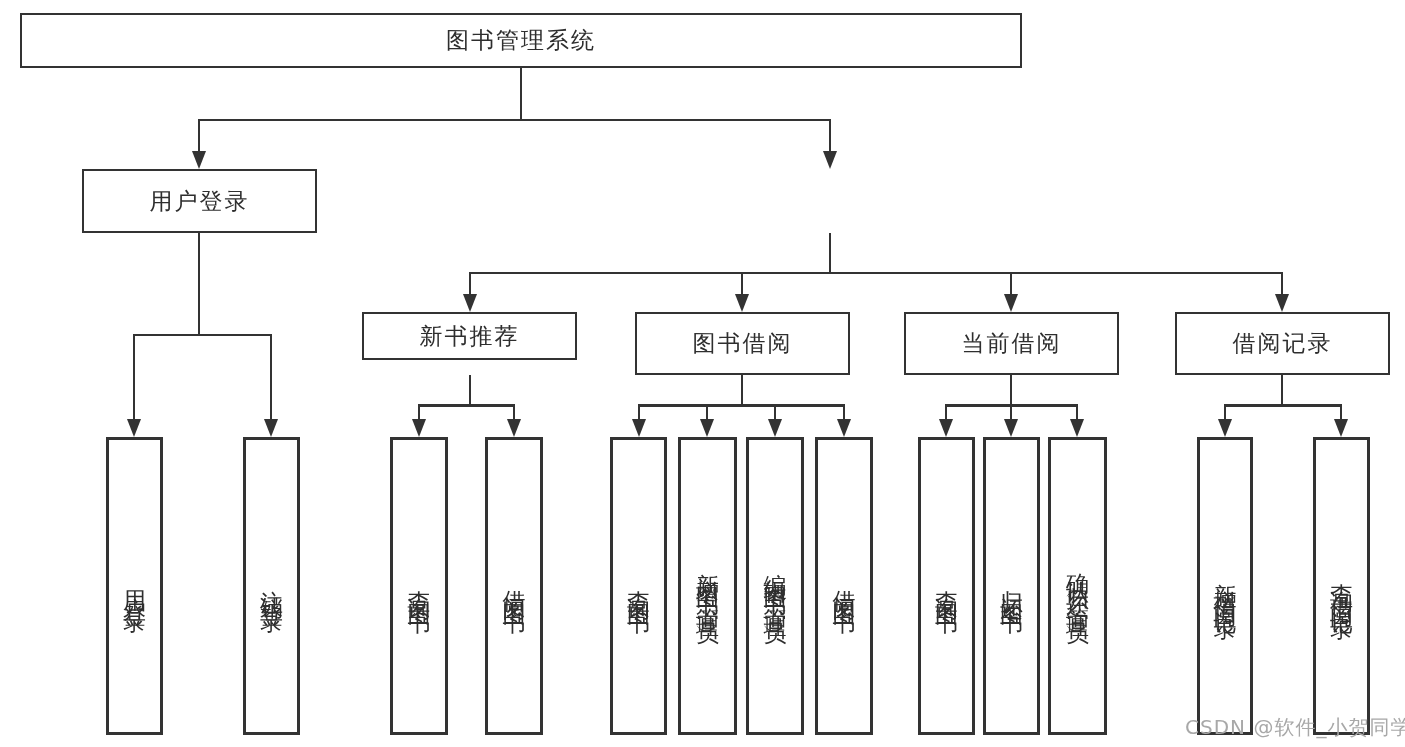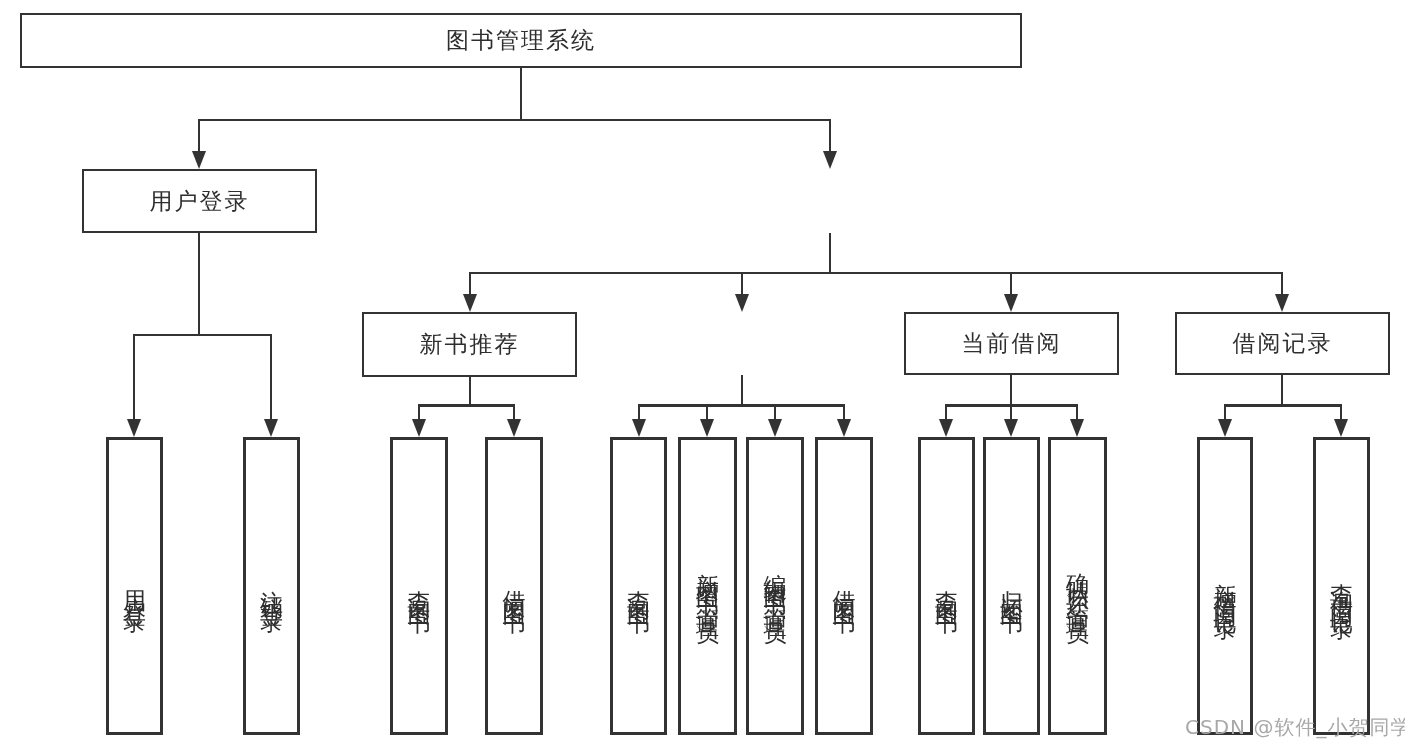--- a/index.html
+++ b/index.html
@@ -47,21 +47,22 @@
 </style>
 </head>
 <body>
 
 <div id="stage">
 
   <div class="box" style="left:20px;top:13px;width:1002px;height:55px">图书管理系统</div>
 
   <div class="box" style="left:82px;top:169px;width:235px;height:64px">用户登录</div>
 
-  <div class="box" style="left:362px;top:312px;width:215px;height:65px">新书推荐</div>
+  <div class="box" style="left:362px;top:312px;width:215px;height:48px">新书推荐</div>
+  <div class="box" style="left:635px;top:312px;width:215px;height:63px">图书借阅</div>
   <div class="box" style="left:904px;top:312px;width:215px;height:63px">当前借阅</div>
   <div class="box" style="left:1175px;top:312px;width:215px;height:63px">借阅记录</div>
 
   <div class="vbox" style="left:106px;top:437px;width:57px;height:298px">
     <span class="vtext">用户登录</span>
   </div>
   <div class="vbox" style="left:243px;top:437px;width:57px;height:298px">
     <span class="vtext">注销登录</span>
   </div>
 

